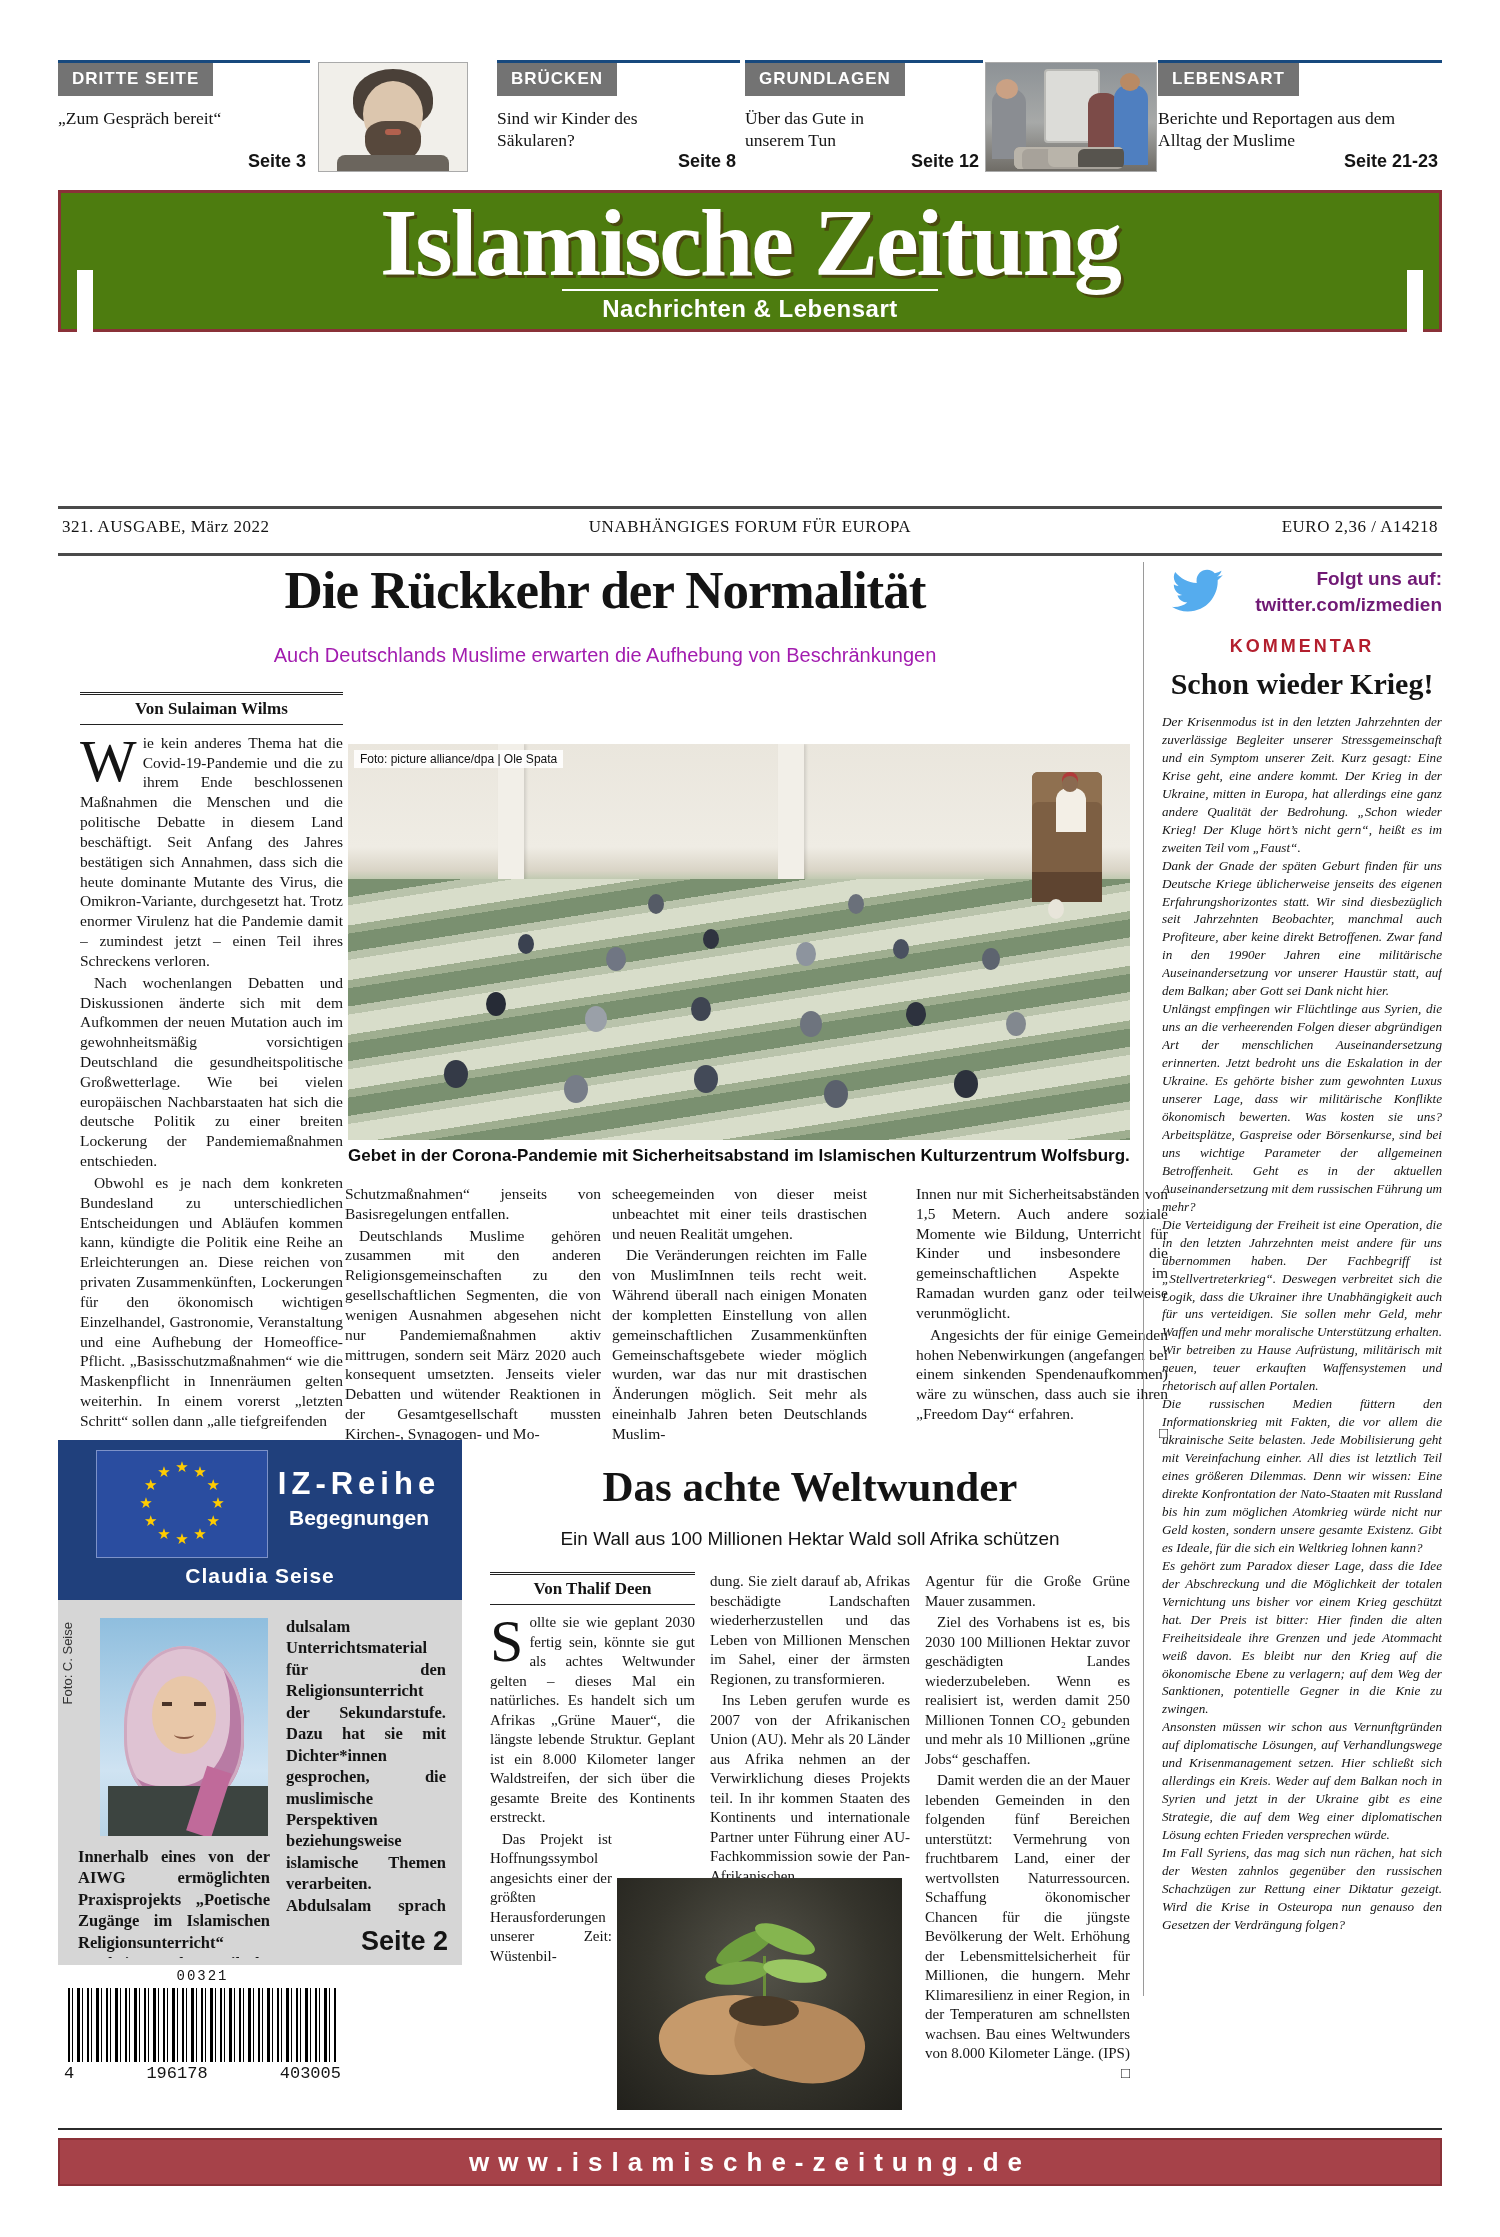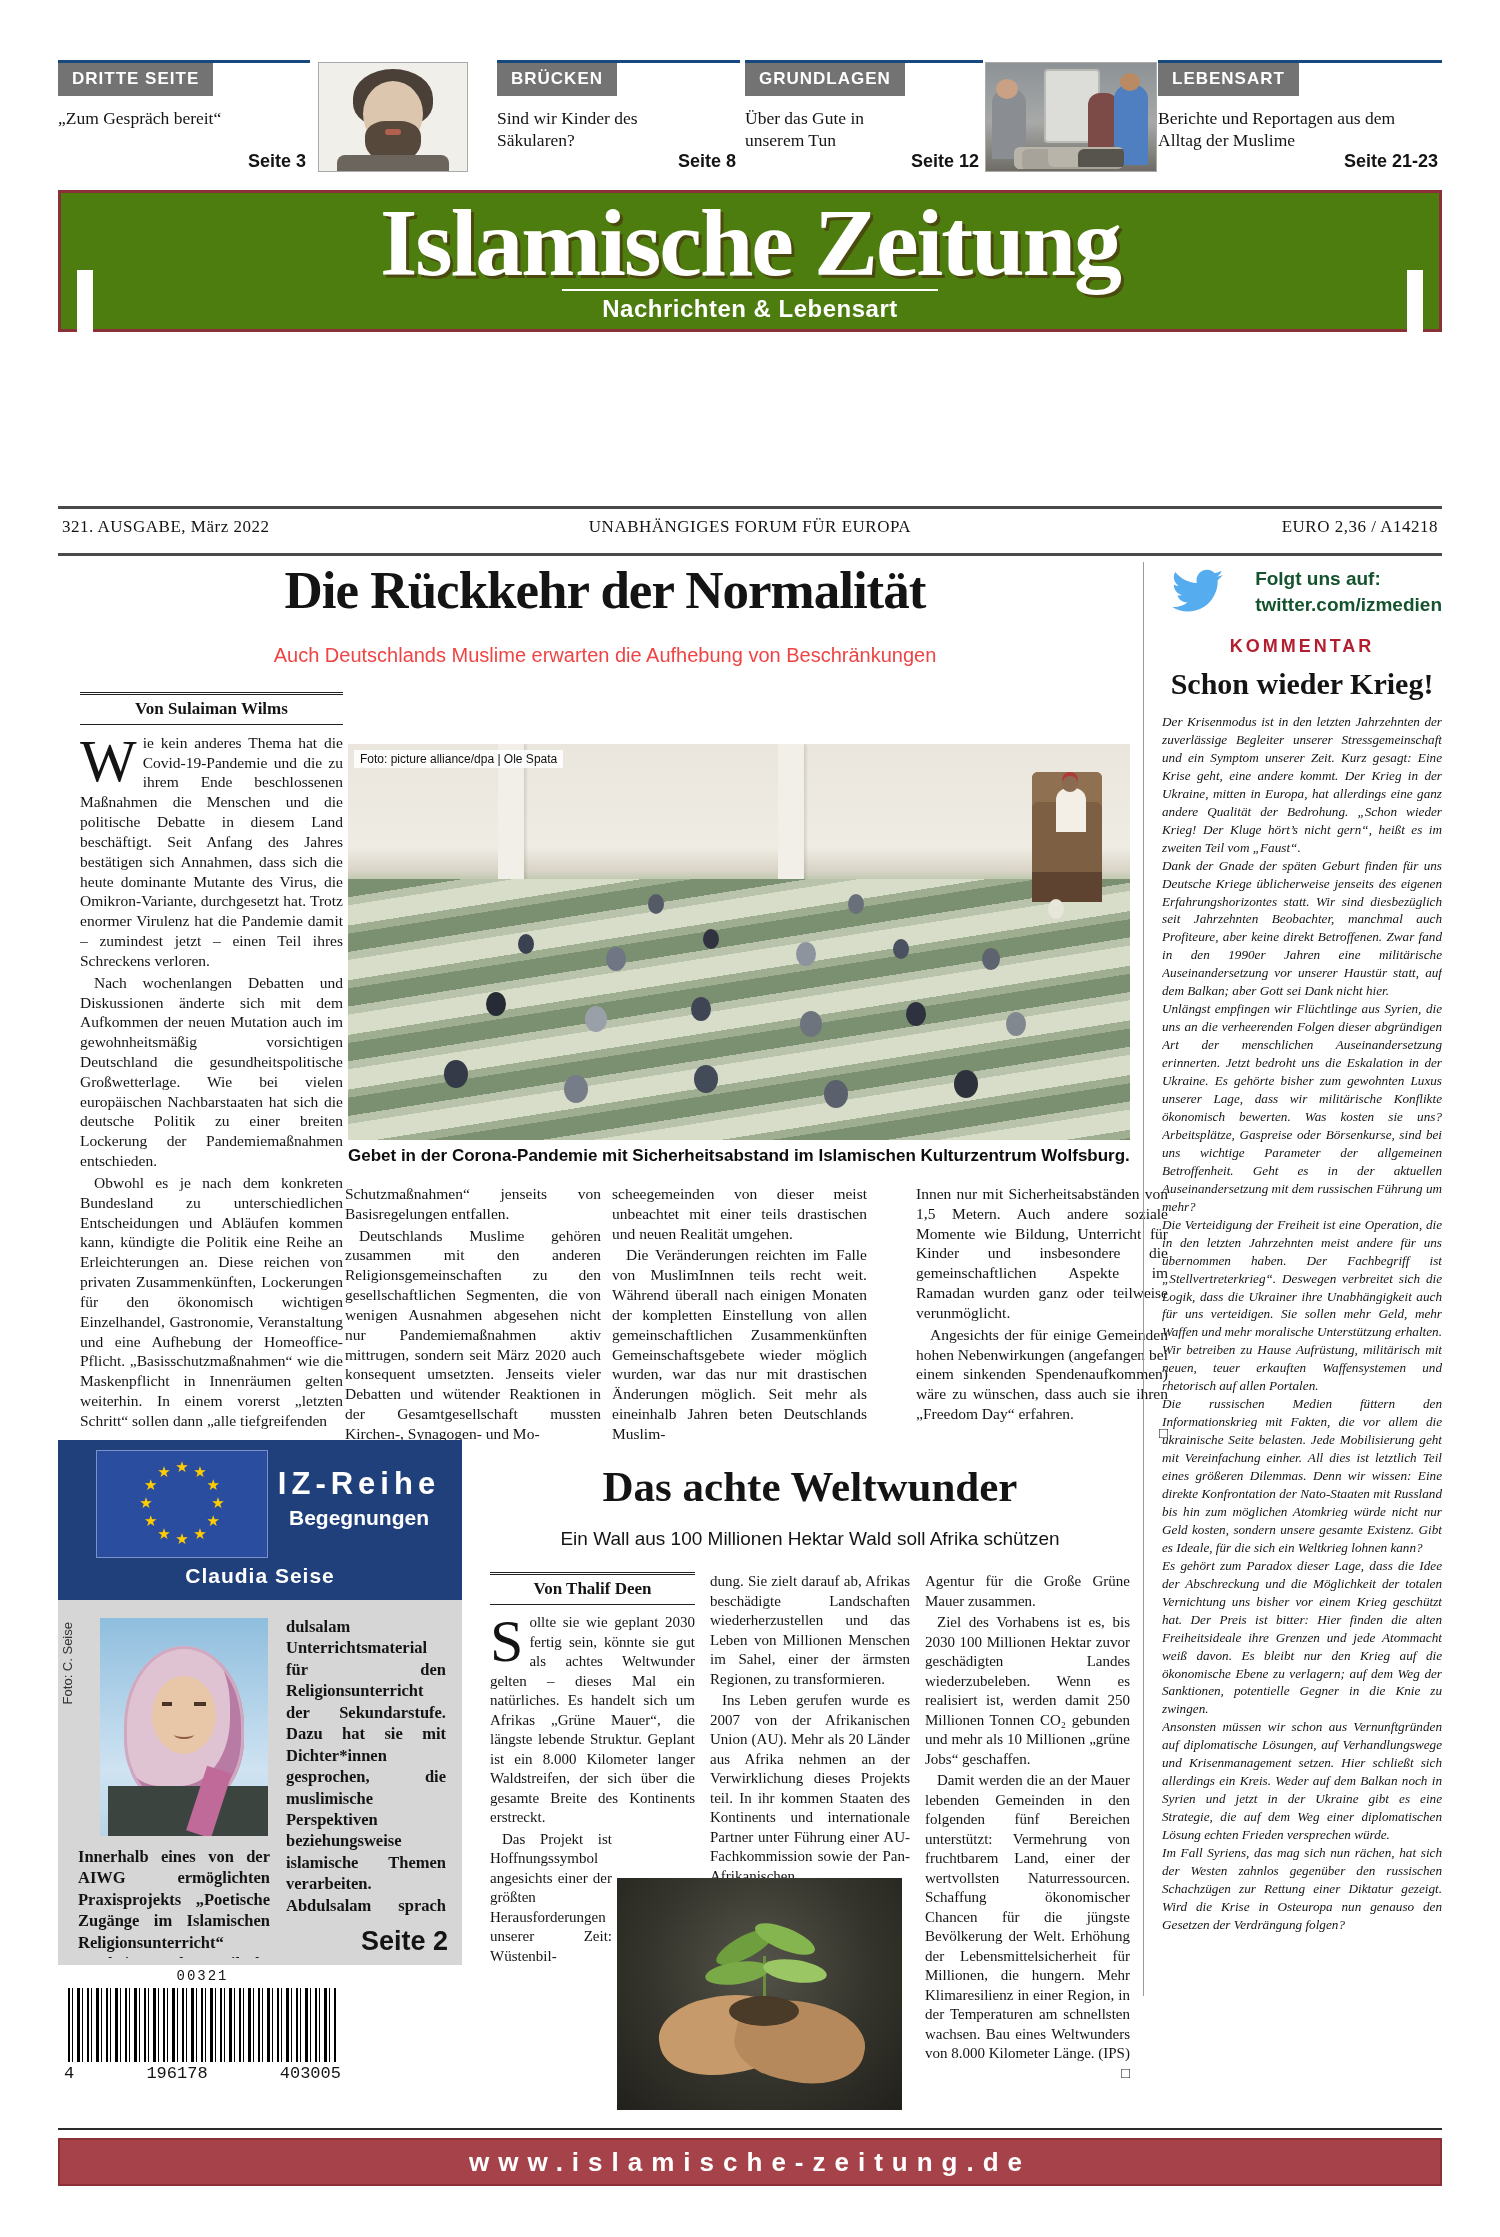--- a/index.html
+++ b/index.html
@@ -46,21 +46,21 @@
   .masthead .notch{position:absolute;bottom:-3px;width:16px;height:62px;background:#fff;}
   .masthead .notch.l{left:16px;} .masthead .notch.r{right:16px;}
 
   
   .infobar{left:58px;top:506px;width:1384px;height:50px;border-top:3px solid #4a4a4a;border-bottom:3px solid #4a4a4a;box-sizing:border-box;}
   .infobar .cell{position:absolute;top:8px;font-size:17px;letter-spacing:.5px;}
   .infobar .l{left:4px;} .infobar .c{left:0;right:0;text-align:center;} .infobar .r{right:4px;}
 
   
   .lead-headline{left:80px;top:560px;width:1050px;text-align:center;font-size:53px;font-weight:700;letter-spacing:-1px;}
-  .lead-subhead{left:80px;top:644px;width:1050px;text-align:center;font-family:"Liberation Sans",sans-serif;font-size:20px;color:#ef4444;}
+  .lead-subhead{left:80px;top:644px;width:1050px;text-align:center;font-family:"Liberation Sans",sans-serif;font-size:20px;color:#a21caf;}
   .byline{font-weight:700;font-size:17px;text-align:center;border-top:3px double #222;border-bottom:1px solid #222;padding:3px 0 4px;margin-bottom:8px;}
   .bodycol{font-size:15.5px;line-height:1.28;text-align:justify;overflow:hidden;}
   .bodycol p{margin:0 0 0;} .bodycol p + p{text-indent:14px;margin-top:2px;}
   .dropcap{float:left;font-size:60px;line-height:.82;font-weight:400;padding:4px 6px 0 0;}
   .leadcol1{left:80px;top:692px;width:263px;height:742px;}
   .subcol{top:1184px;height:256px;}
   .endmark{float:right;font-size:15px;}
 
   
   .mosque{left:348px;top:744px;width:782px;height:396px;overflow:hidden;background:linear-gradient(180deg,#eae6dd 0%,#efece4 26%,#d9d4c6 32%,#c2cab2 34%);}
@@ -80,21 +80,21 @@
     610px 330px 0 4px #2c313c,300px 150px 0 0 #555b66,500px 150px 0 0 #6a707a,700px 155px 0 0 #e8e5da;}
   .photocredit{position:absolute;left:6px;top:6px;background:rgba(255,255,255,.88);color:#111;
     font-family:"Liberation Sans",sans-serif;font-size:12px;padding:2px 6px;}
   .caption{left:348px;top:1146px;width:782px;font-family:"Liberation Sans",sans-serif;font-weight:700;font-size:17px;color:#0d0d0d;}
 
   
   .vrule{left:1143px;top:562px;width:1px;height:1434px;background:#9a9a9a;}
   .kommentar{left:1162px;top:560px;width:280px;height:1440px;overflow:hidden;}
   .followrow{position:relative;height:74px;}
   .followrow svg{position:absolute;left:2px;top:4px;}
-  .followtext{position:absolute;right:0;top:6px;text-align:left;font-family:"Liberation Sans",sans-serif;font-weight:700;font-size:19px;line-height:1.35;color:#14532d;}
+  .followtext{position:absolute;right:0;top:6px;text-align:right;font-family:"Liberation Sans",sans-serif;font-weight:700;font-size:19px;line-height:1.35;color:#701a75;}
   .kicker{text-align:center;color:#b31f2e;font-family:"Liberation Sans",sans-serif;font-weight:700;font-size:18px;letter-spacing:3px;margin-top:2px;}
   .komm-headline{text-align:center;font-size:30px;font-weight:700;margin:10px 0 12px;}
   .komm-body{font-style:italic;font-size:13.2px;line-height:1.36;text-align:justify;}
   .komm-body p{margin:0;}
 
   
   .izbox{left:58px;top:1440px;width:404px;height:525px;}
   .izhead{position:absolute;left:0;top:0;right:0;height:160px;background:#20407c;}
   .euflag{position:absolute;left:38px;top:10px;width:170px;height:106px;background:#2a4da0;border:1px solid #7d92c8;}
   .euflag .stars span{position:absolute;left:50%;top:50%;width:16px;height:16px;margin:-9px 0 0 -8px;

